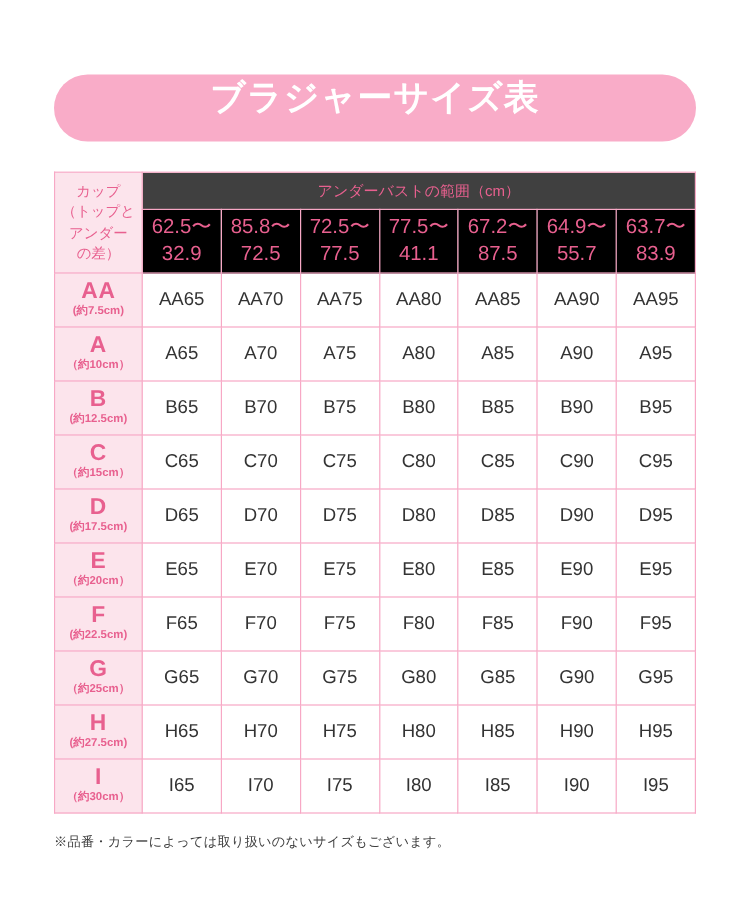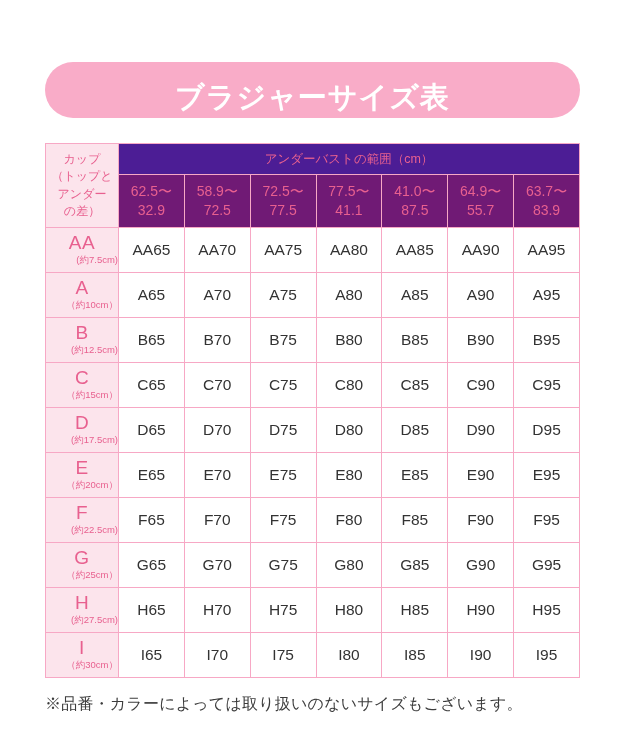--- a/index.html
+++ b/index.html
@@ -23,21 +23,21 @@
   
   .title-banner {
     position: absolute;
     left: 45px;
     top: 62px;
     width: 535px;
     height: 56px;
     background: #f9acc8;
     border-radius: 28px;
     display: flex;
-    align-items: flex-end;
+    align-items: flex-start;
     justify-content: center;
   }
   .title-text {
     font-size: 29px;
     font-weight: bold;
     color: #ffffff;
     letter-spacing: 1px;
   }
   
   .table-wrap {
@@ -60,65 +60,65 @@
   .cup-head {
     width: 72px;
     background: #fce4ec;
     color: #e8608f;
     font-size: 12px;
     line-height: 1.45;
     padding: 4px 3px;
   }
   .cup-head .l1 { display: block; }
   .under-title {
-    background: #4c1d95;
+    background: #404040;
     color: #e8608f;
     font-size: 12.5px;
     height: 30px;
   }
   .range-cell {
-    background: #701a75;
+    background: #000000;
     color: #e8608f;
-    font-size: 14px;
+    font-size: 17px;
     line-height: 1.35;
     height: 52px;
   }
   .range-cell span { display: block; }
   
   .cup-label {
     background: #fce4ec;
     color: #e8608f;
     height: 44px;
+    font-weight: bold;
   }
   .cup-label .big {
     display: block;
     font-size: 19px;
     line-height: 1.05;
     letter-spacing: 0.5px;
   }
   .cup-label .small {
     display: block;
     font-size: 9.5px;
     line-height: 1.3;
     margin-top: 1px;
-    text-align: right;
   }
   
   .val {
     font-size: 15.5px;
     color: #333333;
     height: 44px;
   }
   
   .footnote {
     position: absolute;
     left: 45px;
     top: 694px;
     width: 540px;
-    font-size: 16px;
+    font-size: 11px;
     color: #3c3c3c;
     letter-spacing: 0.2px;
   }
 </style>
 </head>
 <body>
 
 <div class="page">
 
   <div class="title-banner">
@@ -136,33 +136,33 @@
             <span class="l1">の差）</span>
           </td>
           <td class="under-title" colspan="7">アンダーバストの範囲（cm）</td>
         </tr>
         <tr>
           <td class="range-cell">
             <span>62.5〜</span>
             <span>32.9</span>
           </td>
           <td class="range-cell">
-            <span>58.9〜</span>
+            <span>85.8〜</span>
             <span>72.5</span>
           </td>
           <td class="range-cell">
             <span>72.5〜</span>
             <span>77.5</span>
           </td>
           <td class="range-cell">
             <span>77.5〜</span>
             <span>41.1</span>
           </td>
           <td class="range-cell">
-            <span>41.0〜</span>
+            <span>67.2〜</span>
             <span>87.5</span>
           </td>
           <td class="range-cell">
             <span>64.9〜</span>
             <span>55.7</span>
           </td>
           <td class="range-cell">
             <span>63.7〜</span>
             <span>83.9</span>
           </td>

